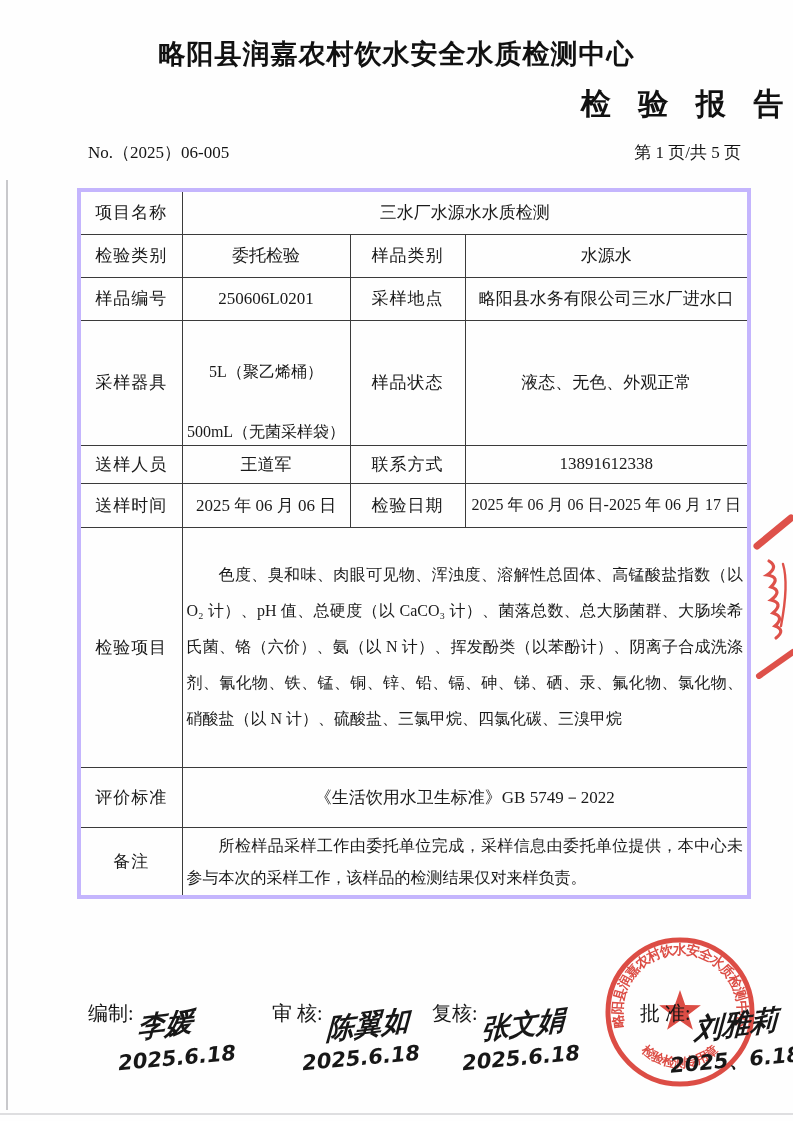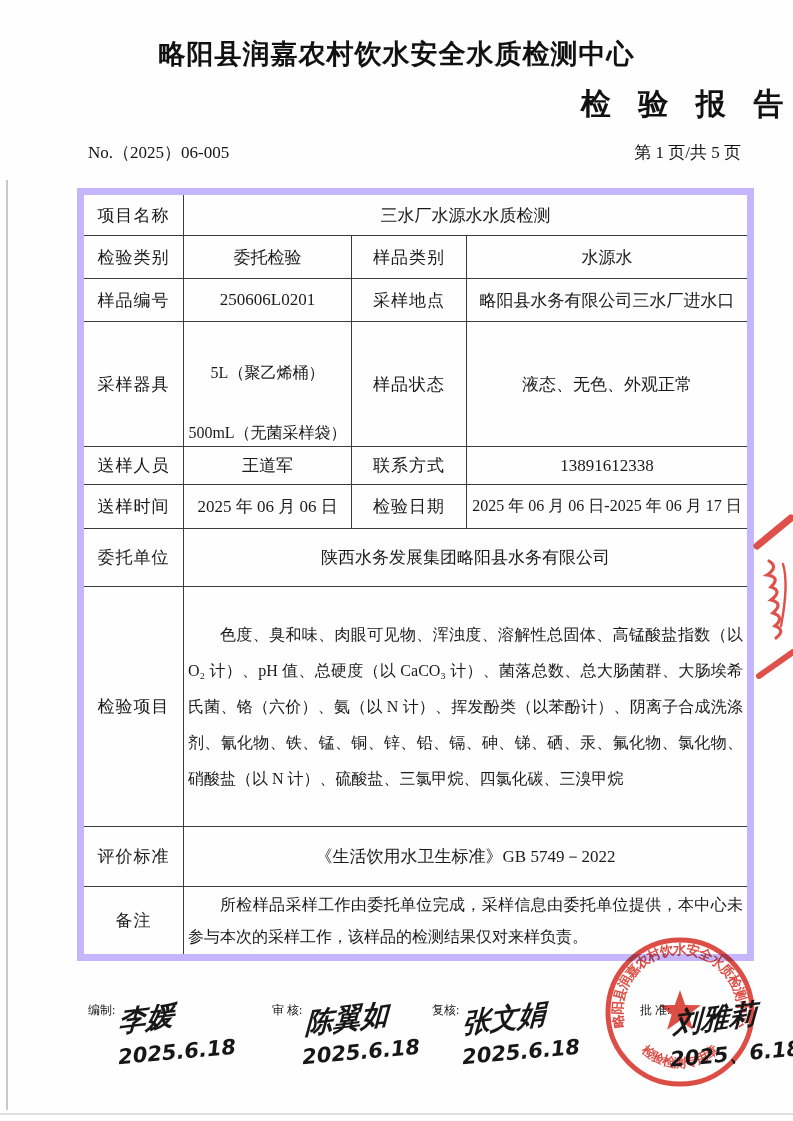--- a/index.html
+++ b/index.html
@@ -24,41 +24,41 @@
     font-weight:700;font-size:30px;letter-spacing:.32em;text-indent:.32em;color:#111;
   }
   .meta-row{
     position:absolute;top:141px;left:88px;right:52px;
     display:flex;justify-content:space-between;align-items:flex-end;
     font-size:17px;color:#141414;
   }
   table.report{
     position:absolute;left:77px;top:188px;width:670px;
     border-collapse:collapse;table-layout:fixed;
-    border:7px solid #c4b5fd;
+    border:4px solid #c4b5fd;
   }
   table.report td{
     border:1px solid #3b3b3b;vertical-align:middle;text-align:center;
     font-size:17px;padding:2px 4px;color:#1a1a1a;overflow:hidden;
   }
   td.lbl{letter-spacing:1px;}
   .two-line{line-height:1.45;font-size:16px;margin-top:37px;}
   td.items-cell{
     text-align:justify;padding:18px 15px;
   }
   .items-par{
     font-size:16px;line-height:2.25;text-indent:2em;text-align:justify;
     text-justify:inter-ideograph;
   }
   td.conclusion-cell{font-size:36px;letter-spacing:10px;color:#111;}
   td.remarks-cell{text-align:justify;padding:8px 13px;margin-top:11px;}
   .remarks-par{font-size:16px;line-height:1.95;text-indent:2em;text-align:justify;}
 
   .sig-group{position:absolute;white-space:nowrap;z-index:6;}
-  .sig-label{font-size:12px;color:#161616;vertical-align:14px;margin-top:16px;}
+  .sig-label{font-size:20px;color:#161616;vertical-align:14px;margin-top:16px;}
   .sig-name{
     display:inline-block;margin-left:3px;
     font-family:"DejaVu Sans",sans-serif;font-style:italic;font-weight:700;
     font-size:28px;color:#171717;transform:rotate(-7deg) skewX(-9deg);
   }
   .sig-date{
     display:block;margin:2px 0 0 30px;
     font-family:"DejaVu Sans",sans-serif;font-style:italic;font-weight:700;
     font-size:21px;color:#171717;transform:rotate(-5deg);
   }
@@ -117,24 +117,20 @@
     <td>王道军</td>
     <td class="lbl">联系方式</td>
     <td>13891612338</td>
   </tr>
   <tr style="height:44px">
     <td class="lbl">送样时间</td>
     <td>2025 年 06 月 06 日</td>
     <td class="lbl">检验日期</td>
     <td style="font-size:16px">2025 年 06 月 06 日-2025 年 06 月 17 日</td>
   </tr>
-  <tr style="height:58px">
-    <td class="lbl">委托单位</td>
-    <td colspan="3">陕西水务发展集团略阳县水务有限公司</td>
-  </tr>
   <tr style="height:240px">
     <td class="lbl">检验项目</td>
     <td colspan="3" class="items-cell">
       <div class="items-par">色度、臭和味、肉眼可见物、浑浊度、溶解性总固体、高锰酸盐指数（以 O₂ 计）、pH 值、总硬度（以 CaCO₃ 计）、菌落总数、总大肠菌群、大肠埃希氏菌、铬（六价）、氨（以 N 计）、挥发酚类（以苯酚计）、阴离子合成洗涤剂、氰化物、铁、锰、铜、锌、铅、镉、砷、锑、硒、汞、氟化物、氯化物、硝酸盐（以 N 计）、硫酸盐、三氯甲烷、四氯化碳、三溴甲烷</div>
     </td>
   </tr>
   <tr style="height:60px">
     <td class="lbl">评价标准</td>
     <td colspan="3">《生活饮用水卫生标准》GB 5749－2022</td>
   </tr>

